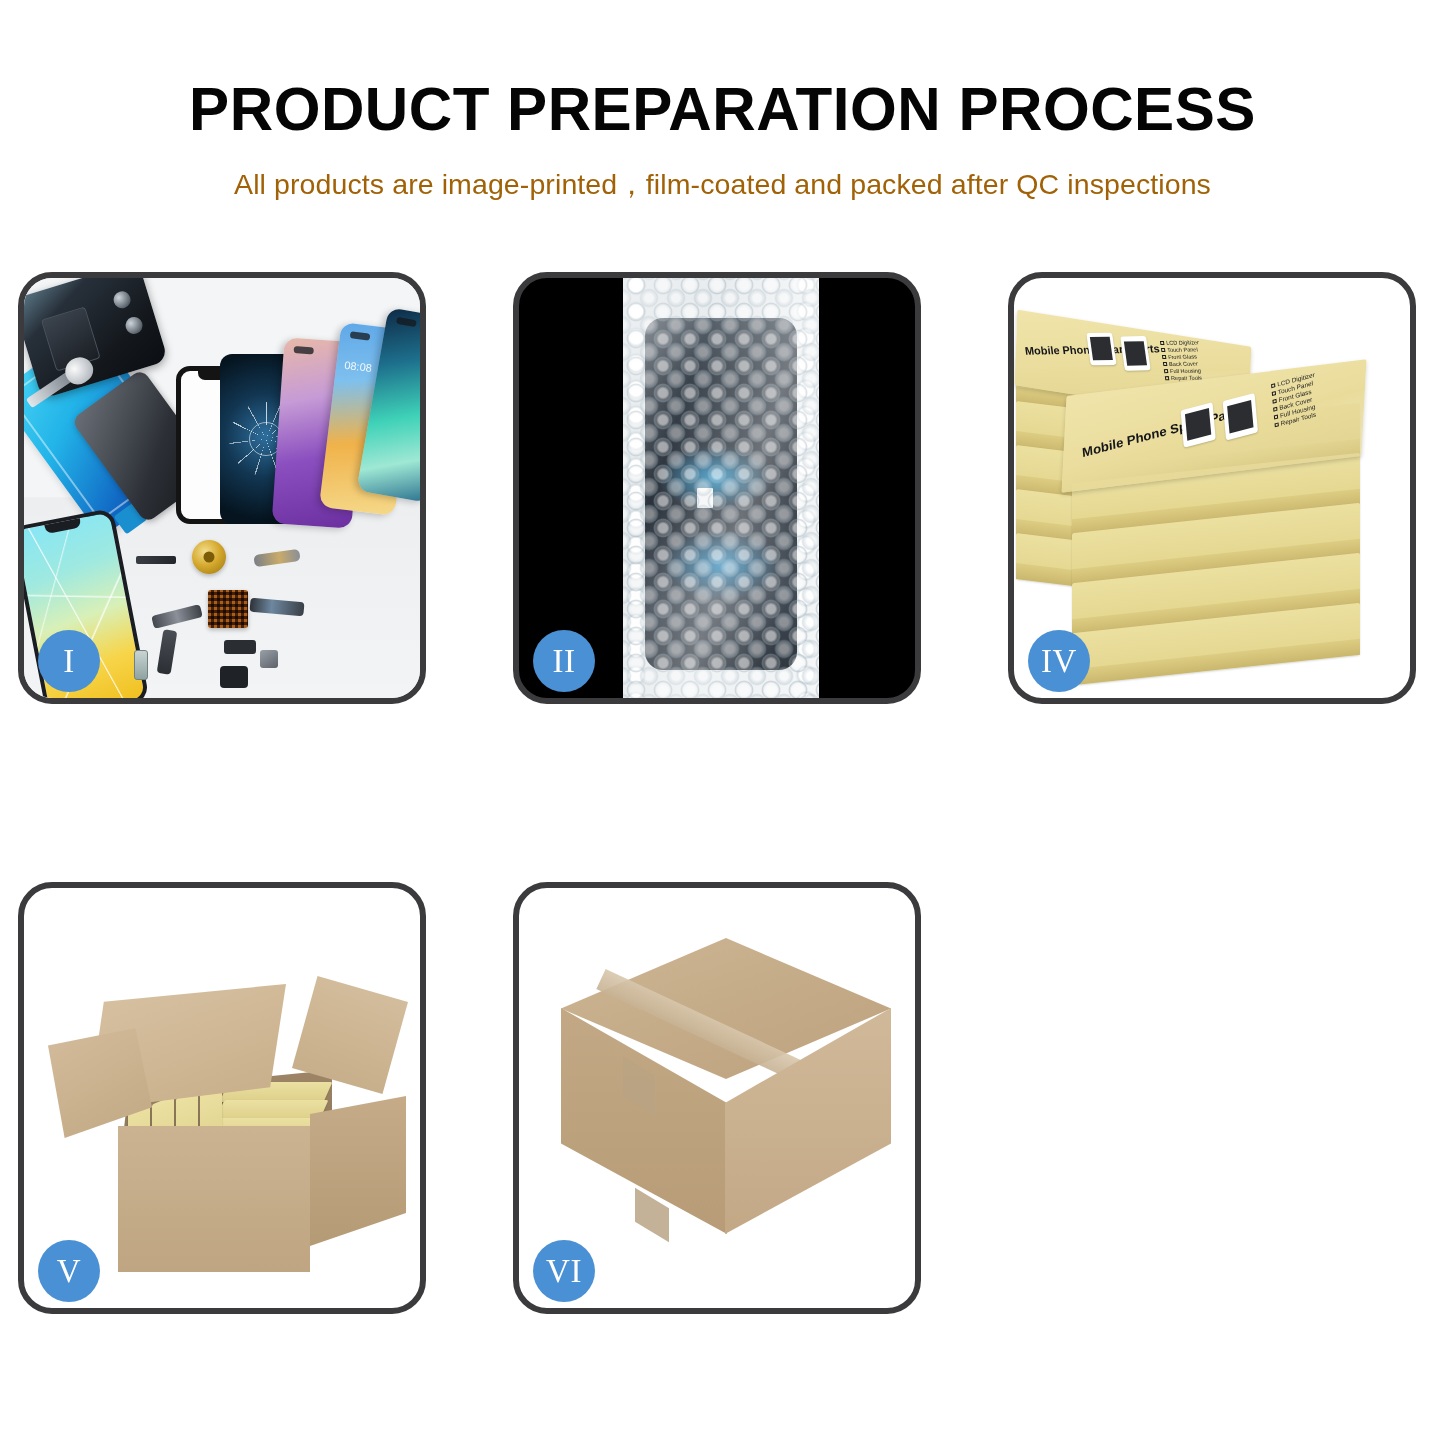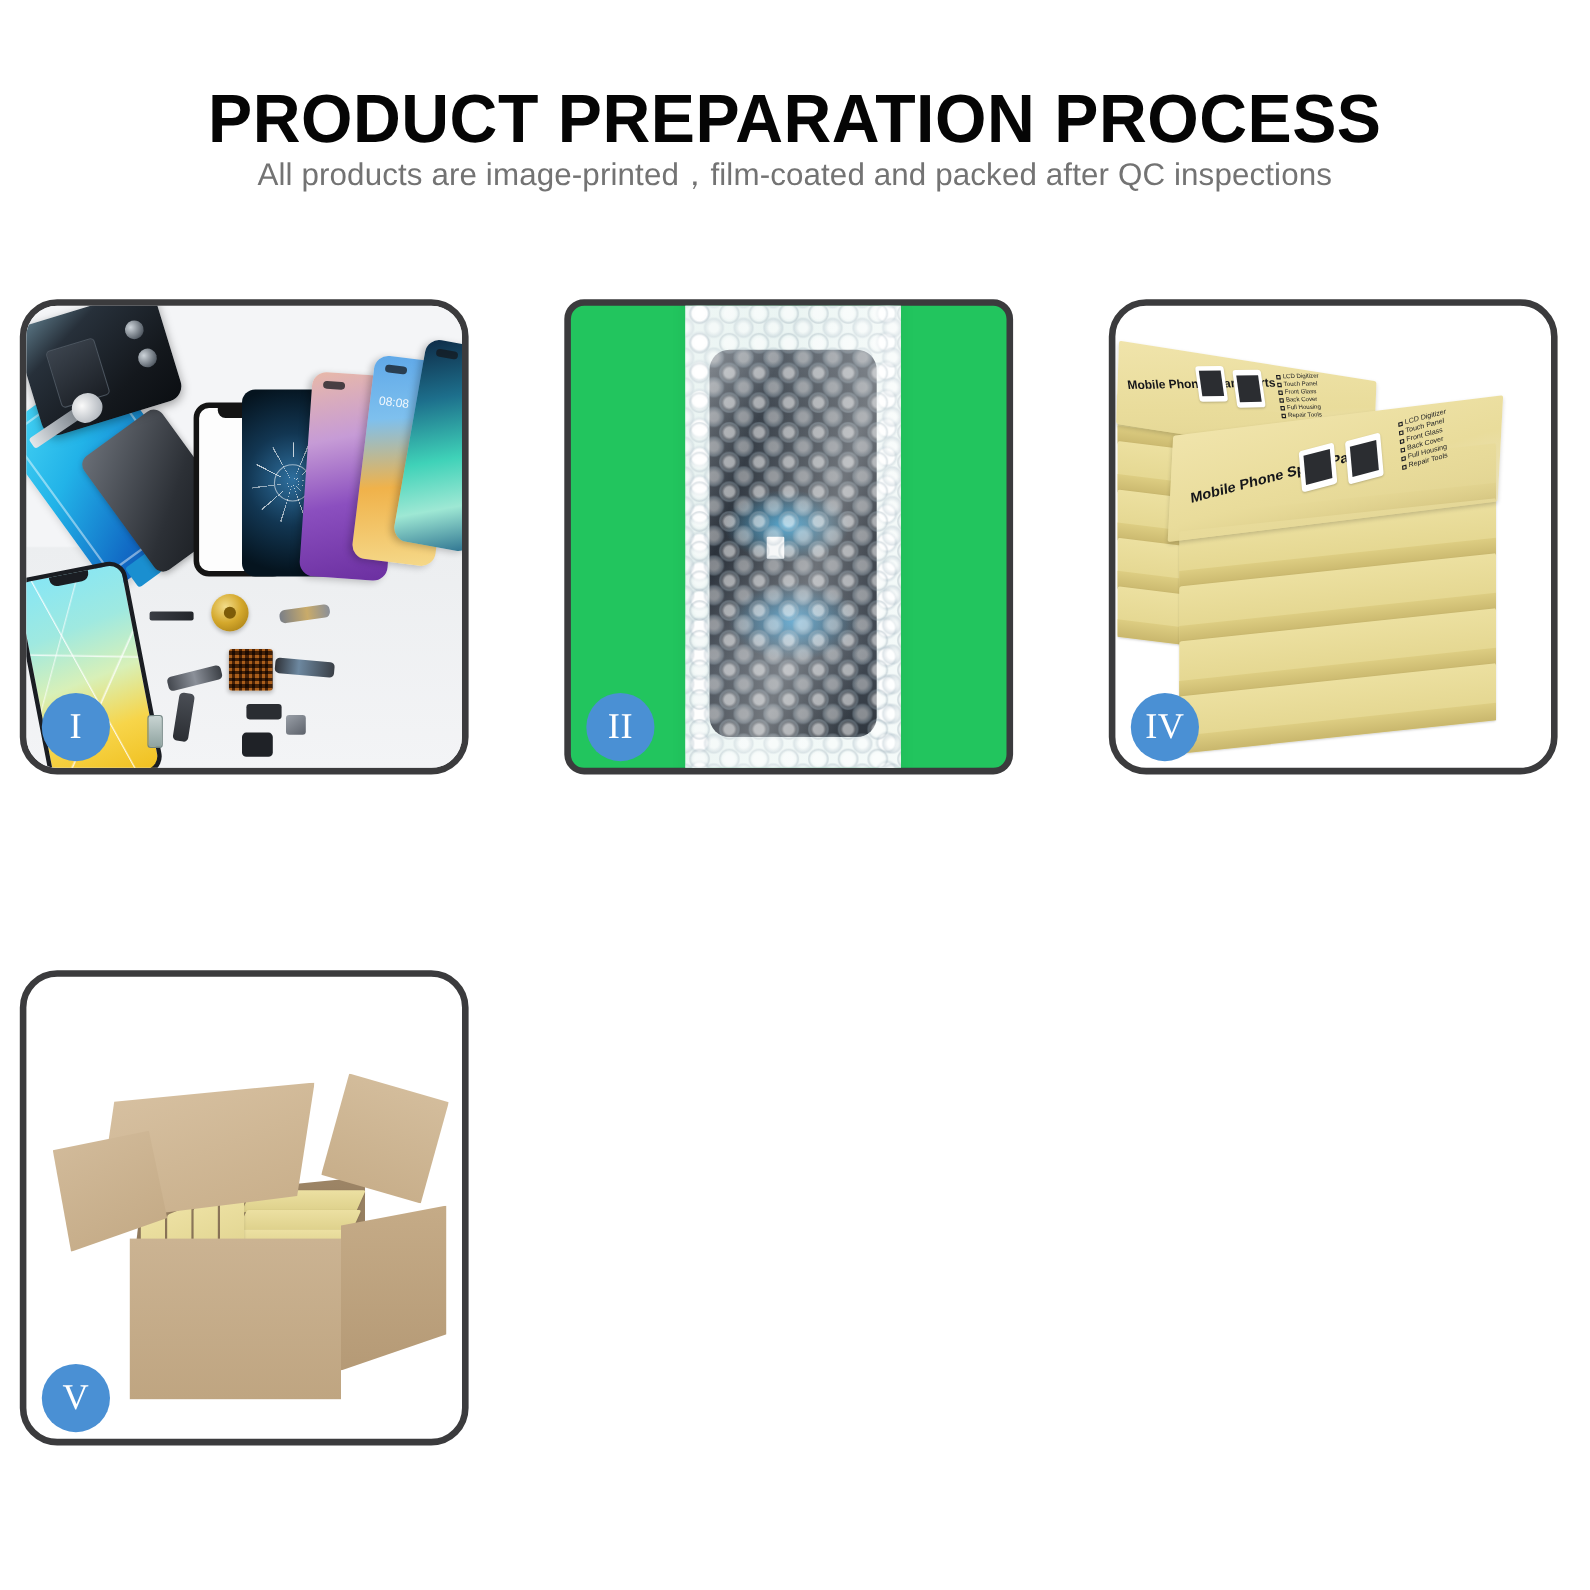--- a/index.html
+++ b/index.html
@@ -12,22 +12,22 @@
   .page { position:relative; width:1445px; height:1226px; background:#fff; }
 
   
   .header { position:absolute; top:0; left:0; width:1445px; text-align:center; }
   .title {
     font-size:62px; font-weight:700; letter-spacing:0.5px;
     color:#050505; line-height:1; margin-top:78px;
     transform:scaleX(0.97); font-family:"Liberation Sans", sans-serif;
   }
   .subtitle {
-    font-size:28.5px; font-weight:400; color:#737373;
-    letter-spacing:0.1px;
+    font-size:28.5px; font-weight:400; color:#a16207;
+    margin-top:26px; letter-spacing:0.1px;
   }
 
   
   .grid {
     position:absolute; top:272px; left:18px;
     width:1410px; height:1148px;
     display:grid;
     grid-template-columns:repeat(3, 408px);
     grid-template-rows:repeat(2, 432px);
     column-gap:87px; row-gap:178px;
@@ -229,21 +229,21 @@
     width:28px; height:26px; border-radius:50% 50% 45% 45%;
     background:radial-gradient(circle at 40% 35%, #fafafa, #b9bec4 70%, #8d949b);
   }
   .screws { left:374px; top:392px; width:24px; height:26px;
     background:
       linear-gradient(90deg, transparent 40%, #9aa0a6 40% 52%, transparent 52%),
       linear-gradient(90deg, transparent 70%, #9aa0a6 70% 82%, transparent 82%);
   }
 
   
-  .p2 { background:#22c55e;border-radius:18px; }
+  .p2 { background:#000000; }
   .wrapsheet {
     position:absolute; left:104px; top:-6px; width:196px; height:444px;
     background:linear-gradient(100deg, rgba(238,243,246,.95), rgba(250,252,253,.98));
     box-shadow:0 0 14px rgba(0,0,0,.06);
   }
   .wrapsheet::before, .wrapsheet::after {
     content:""; position:absolute; top:0; bottom:0; width:26px;
     background:
       radial-gradient(circle at 50% 50%, rgba(255,255,255,.95) 36%, rgba(195,208,215,.55) 46%, rgba(255,255,255,0) 58%) 0 0/26px 26px;
   }
@@ -687,15 +687,29 @@
           <div class="c-topflap"></div>
           <div class="c-rightflap"></div>
           <div class="c-leftflap"></div>
           <div class="c-right"></div>
           <div class="c-front"></div>
         </div>
       </div>
       <div class="badge">V</div>
     </div>
 
+    <div class="panel p6">
+      <div class="stage">
+        <div class="sealed">
+          <div class="s-shadow"></div>
+          <div class="s-top"></div>
+          <div class="s-tape"></div>
+          <div class="s-left"></div>
+          <div class="s-right"></div>
+          <div class="s-tab1"></div>
+          <div class="s-tab2"></div>
+        </div>
+      </div>
+      <div class="badge">VI</div>
+    </div>
 
   </div>
 </div>
 
 </body></html>

